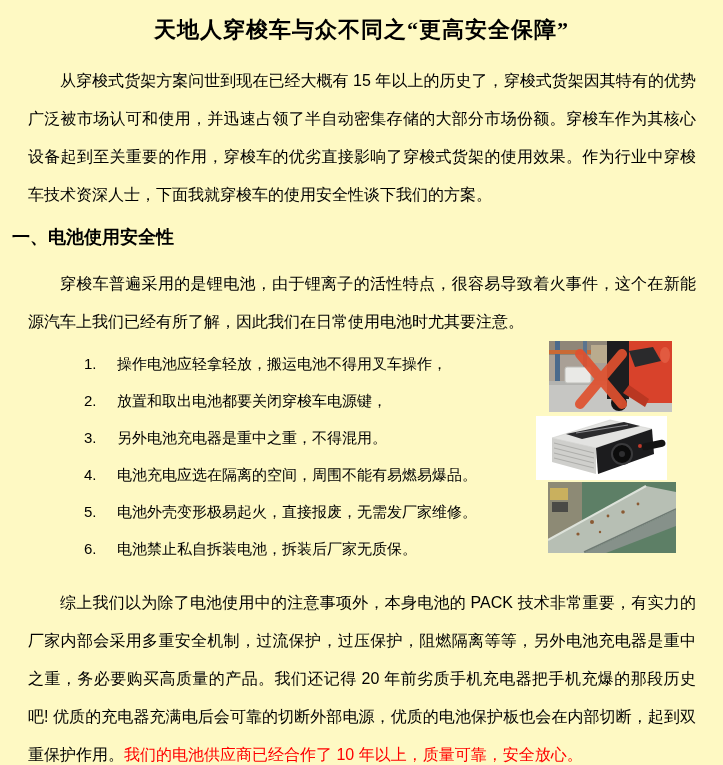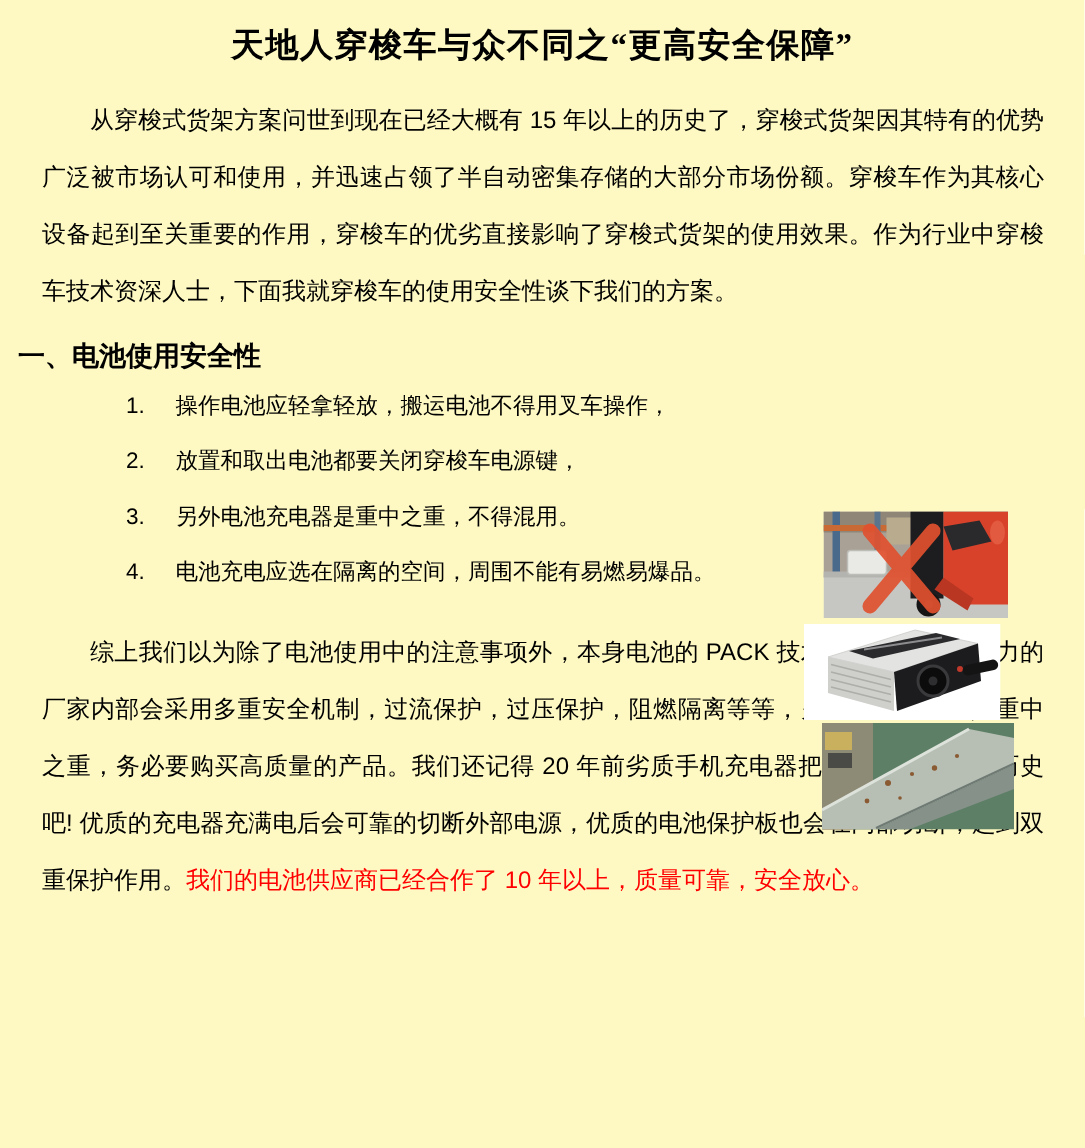--- a/index.html
+++ b/index.html
@@ -63,26 +63,29 @@
 <body>
 
 <div class="page">
 
   <h1 class="doc-title">天地人穿梭车与众不同之“更高安全保障”</h1>
 
   <p class="body-par indent">从穿梭式货架方案问世到现在已经大概有 15 年以上的历史了，穿梭式货架因其特有的优势广泛被市场认可和使用，并迅速占领了半自动密集存储的大部分市场份额。穿梭车作为其核心设备起到至关重要的作用，穿梭车的优劣直接影响了穿梭式货架的使用效果。作为行业中穿梭车技术资深人士，下面我就穿梭车的使用安全性谈下我们的方案。</p>
 
   <h2 class="section-heading">一、电池使用安全性</h2>
 
+  <p class="body-par indent">穿梭车普遍采用的是锂电池，由于锂离子的活性特点，很容易导致着火事件，这个在新能源汽车上我们已经有所了解，因此我们在日常使用电池时尤其要注意。</p>
 
   <ol class="rules">
     <li><span class="num">1.</span><span>操作电池应轻拿轻放，搬运电池不得用叉车操作，</span></li>
     <li><span class="num">2.</span><span>放置和取出电池都要关闭穿梭车电源键，</span></li>
     <li><span class="num">3.</span><span>另外电池充电器是重中之重，不得混用。</span></li>
     <li><span class="num">4.</span><span>电池充电应选在隔离的空间，周围不能有易燃易爆品。</span></li>
+    <li><span class="num">5.</span><span>电池外壳变形极易起火，直接报废，无需发厂家维修。</span></li>
+    <li><span class="num">6.</span><span>电池禁止私自拆装电池，拆装后厂家无质保。</span></li>
   </ol>
 
   <p class="body-par indent"><span>综上我们以为除了电池使用中的注意事项外，本身电池的 PACK 技术非常重要，有实力的厂家内部会采用多重安全机制，过流保护，过压保护，阻燃隔离等等，另外电池充电器是重中之重，务必要购买高质量的产品。我们还记得 20 年前劣质手机充电器把手机充爆的那段历史吧! 优质的充电器充满电后会可靠的切断外部电源，优质的电池保护板也会在内部切断，起到双重保护作用。</span><span class="red">我们的电池供应商已经合作了 10 年以上，质量可靠，安全放心。</span></p>
 
   <figure class="photo-forklift">
     <svg width="123" height="71" viewBox="0 0 123 71">
 
       <rect x="0" y="0" width="123" height="44" fill="#a9a096"></rect>
       <rect x="0" y="0" width="123" height="14" fill="#8f8678"></rect>
       <rect x="6" y="0" width="5" height="44" fill="#4a6a8c"></rect>

